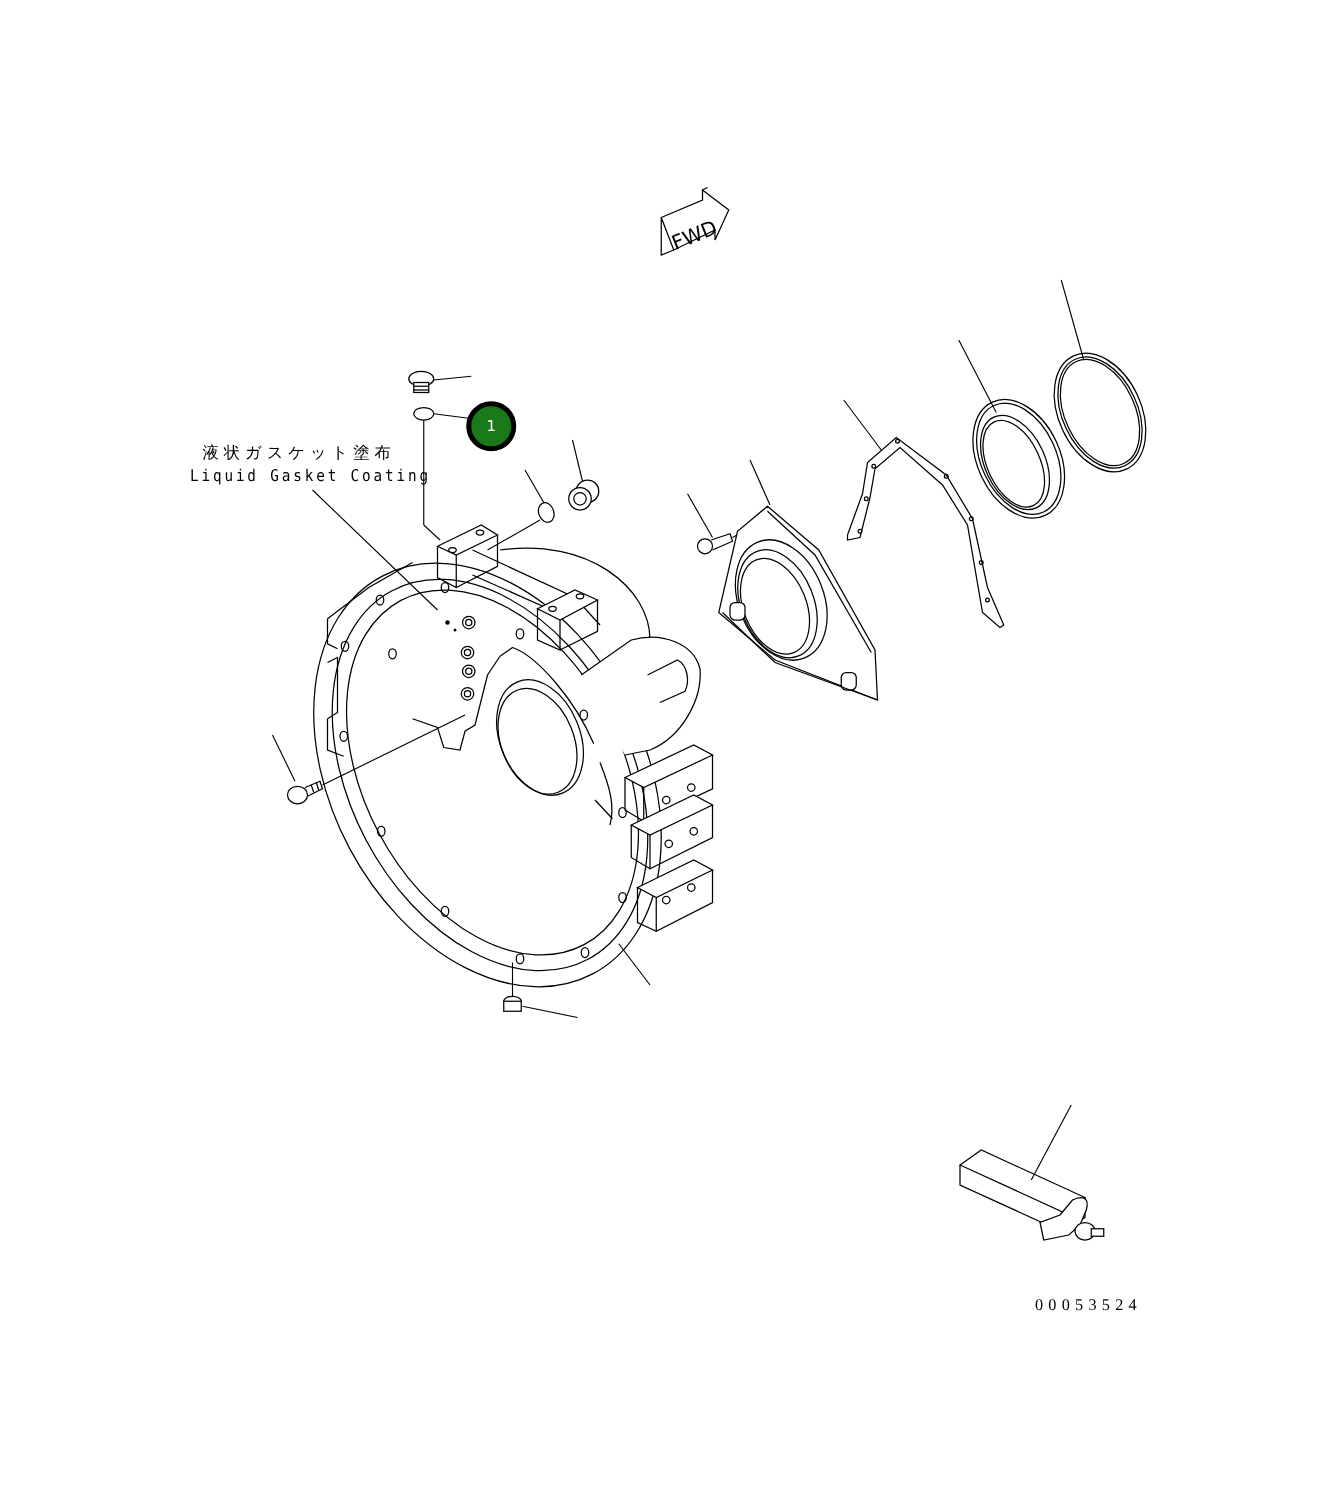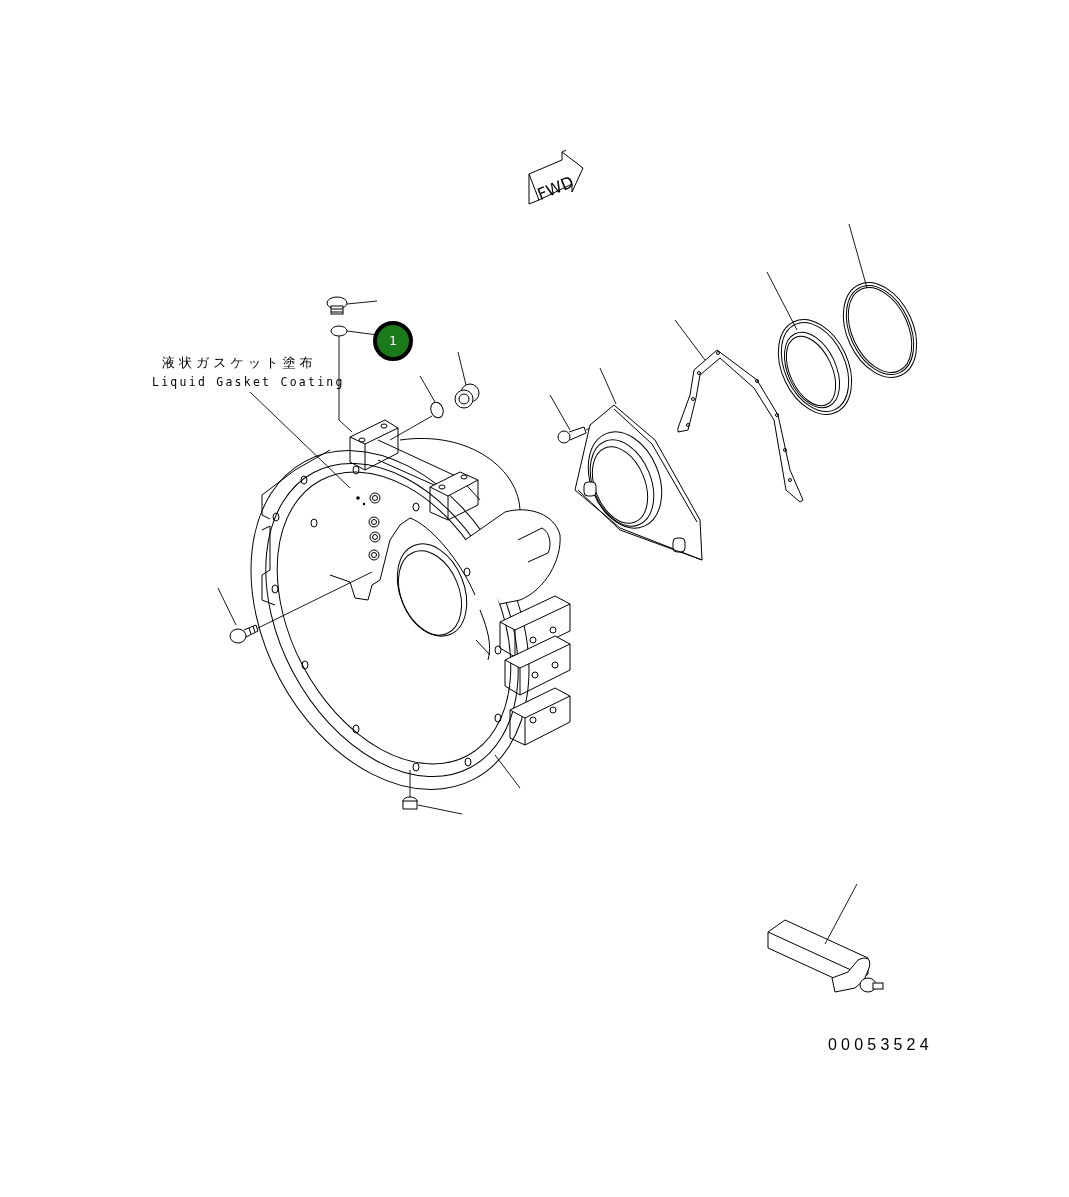--- a/index.html
+++ b/index.html
@@ -13,22 +13,22 @@
     font-size: 13px; letter-spacing: 5px; white-space: nowrap; line-height: 15px;
   }
   .label-jp { left: 162px; top: 355px; letter-spacing: 4px; font-size: 13px; }
   .label-en { left: 152px; top: 374px; font-size: 13px; letter-spacing: 2.6px; transform: scaleX(0.88); transform-origin: left top; }
   .callout {
     position: absolute; left: 373px; top: 321px; width: 32px; height: 32px; border-radius: 50%;
     background: #1a7a1a; border: 4px solid #000; color: #fff; font-family: "DejaVu Sans", sans-serif;
     font-size: 12px; display: flex; align-items: center; justify-content: center; cursor: pointer;
   }
   .drawing-no {
-    position: absolute; left: 828px; top: 1036px; font-family: Liberation Sans, sans-serif;
-    font-size: 16px; letter-spacing: 4.2px; color: #000;
+    position: absolute; left: 828px; top: 1036px; font-family: Liberation Serif, serif;
+    font-size: 13px; letter-spacing: 4.2px; color: #000;
   }
   .fwd-text { font-family: "DejaVu Sans", sans-serif; font-size: 16px; }
 </style>
 </head>
 <body>
 
 <div id="canvas">
 <svg width="1069" height="1197" viewBox="0 0 1069 1197" xmlns="http://www.w3.org/2000/svg">
 
   <g>

